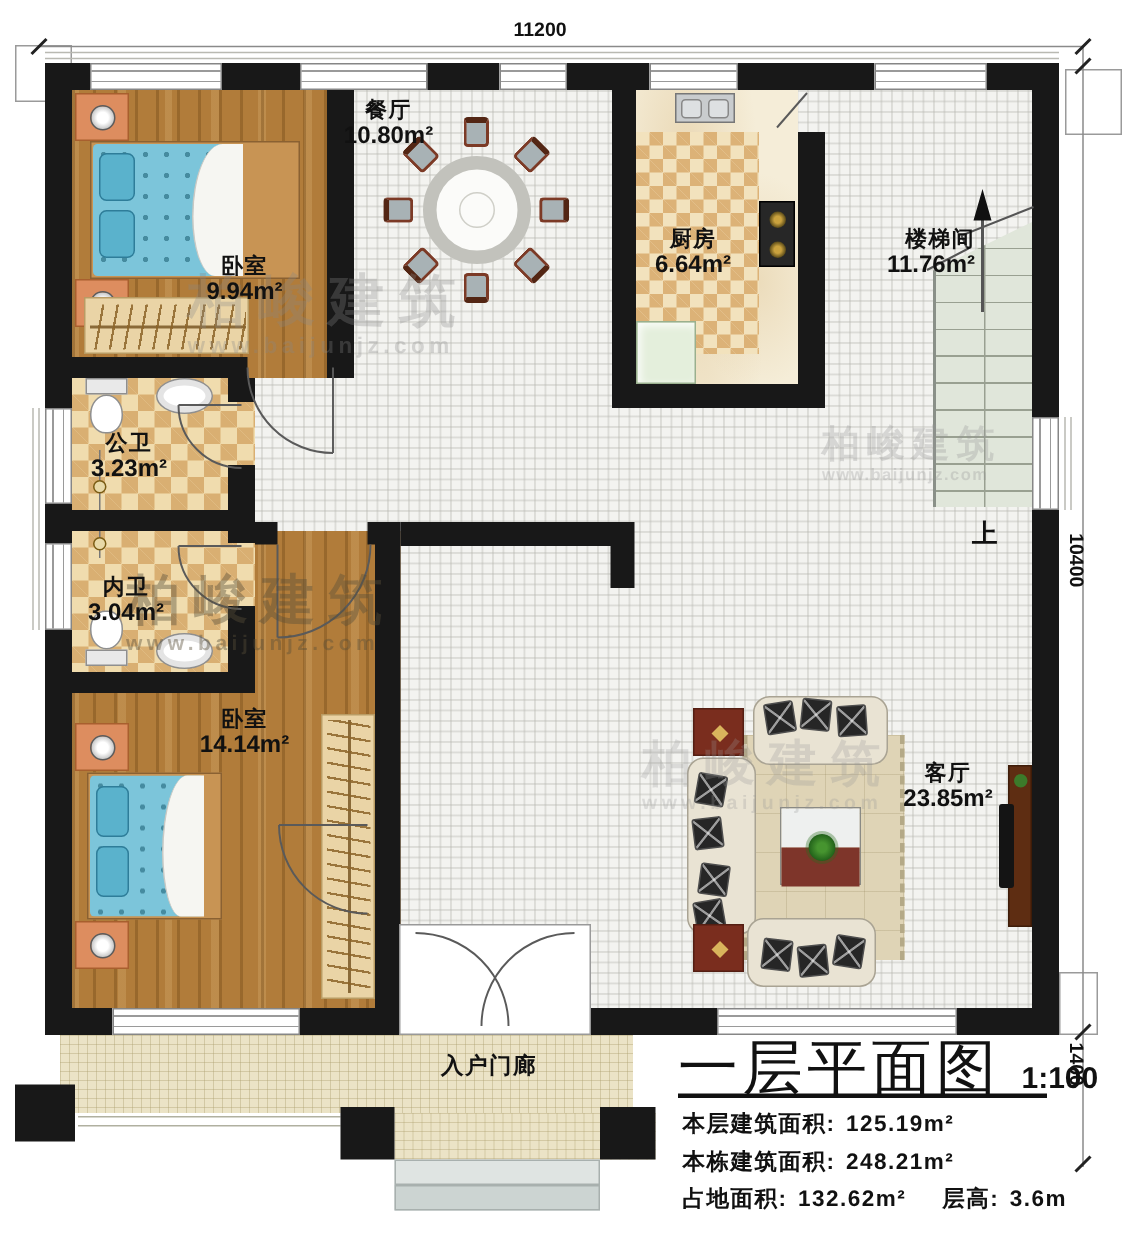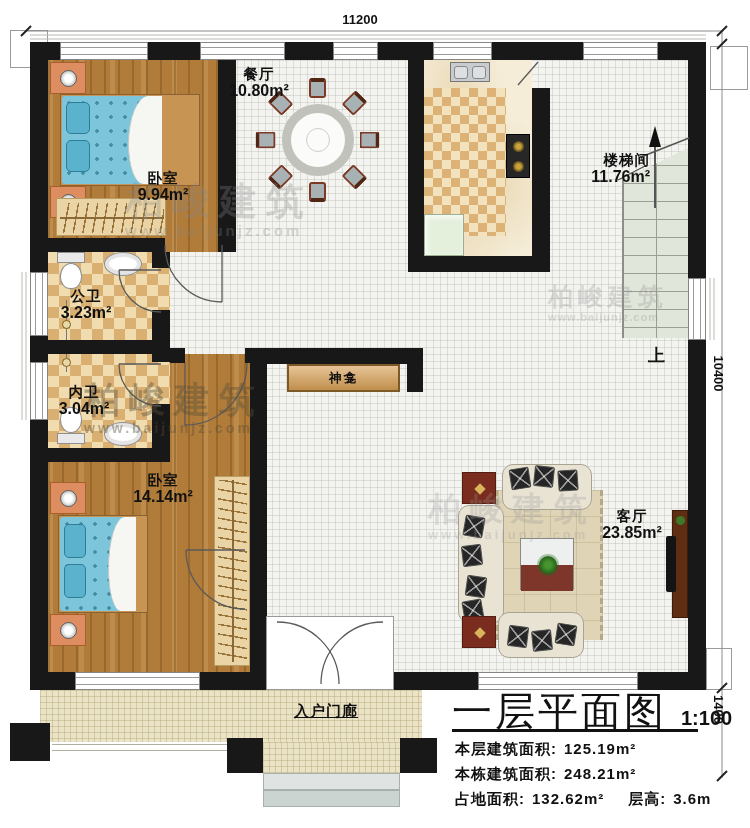--- a/index.html
+++ b/index.html
@@ -229,23 +229,20 @@
   <div class="wall" style="left:48px;top:448px;width:104px;height:14px;"></div>
   <div class="wall" style="left:250px;top:348px;width:17px;height:324px;"></div>
   <div class="wall" style="left:170px;top:348px;width:15px;height:15px;"></div>
   <div class="wall" style="left:245px;top:348px;width:5px;height:15px;"></div>
   <div class="wall" style="left:267px;top:348px;width:156px;height:16px;"></div>
   <div class="wall" style="left:407px;top:364px;width:16px;height:28px;"></div>
   <div class="wall" style="left:408px;top:60px;width:16px;height:212px;"></div>
   <div class="wall" style="left:408px;top:256px;width:142px;height:16px;"></div>
   <div class="wall" style="left:532px;top:88px;width:18px;height:168px;"></div>
 
-  <div class="shrine" style="left:287px;top:364px;width:113px;height:28px;">
-    <span>神龛</span>
-  </div>
 
   <div class="abs" style="left:266px;top:616px;width:128px;height:74px;background:#fff;border:1px solid #999;z-index:20;"></div>
 
   <svg class="ov" width="750" height="828" viewBox="0 0 750 828">
     <g stroke="#5a5a5a" stroke-width="1.3" fill="none">
       <path d="M 165 245 A 57 57 0 0 0 222 302"></path>
         <line x1="222" y1="245" x2="222" y2="302"></line>
       <path d="M 119 270 A 42 42 0 0 0 161 312"></path>
         <line x1="161" y1="270" x2="119" y2="270"></line>
       <path d="M 119 364 A 42 42 0 0 0 161 406"></path>
@@ -302,41 +299,45 @@
   </div>
 
   <div class="lbl" style="left:118px;top:170px;width:90px;">
     <span class="nm">卧室</span>
     <span class="ar">9.94m²</span>
   </div>
   <div class="lbl" style="left:214px;top:66px;width:90px;">
     <span class="nm">餐厅</span>
     <span class="ar">10.80m²</span>
   </div>
+  <div class="lbl" style="left:417px;top:152px;width:90px;">
+    <span class="nm">厨房</span>
+    <span class="ar">6.64m²</span>
+  </div>
   <div class="lbl" style="left:550px;top:152px;width:100px;text-align:right;">
     <span class="nm">楼梯间</span>
     <span class="ar">11.76m²</span>
   </div>
   <div class="lbl" style="left:41px;top:288px;width:90px;">
     <span class="nm">公卫</span>
     <span class="ar">3.23m²</span>
   </div>
   <div class="lbl" style="left:39px;top:384px;width:90px;">
     <span class="nm">内卫</span>
     <span class="ar">3.04m²</span>
   </div>
   <div class="lbl" style="left:118px;top:472px;width:90px;">
     <span class="nm">卧室</span>
     <span class="ar">14.14m²</span>
   </div>
   <div class="lbl" style="left:587px;top:508px;width:90px;">
     <span class="nm">客厅</span>
     <span class="ar">23.85m²</span>
   </div>
-  <div class="lbl" style="left:256px;top:703px;width:140px;text-decoration:underline;">
+  <div class="lbl" style="left:256px;top:703px;width:140px;">
     <span class="nm" style="font-size:15px;">入户门廊</span>
   </div>
   <div class="lbl" style="left:643px;top:346px;width:28px;">
     <span class="nm" style="font-size:17px;">上</span>
   </div>
 
   <div class="dim" style="left:320px;top:12px;width:80px;">11200</div>
   <div class="dim" style="left:688px;top:366px;width:60px;transform:rotate(90deg);">10400</div>
   <div class="dim" style="left:688px;top:702px;width:60px;transform:rotate(90deg);">1400</div>
 

